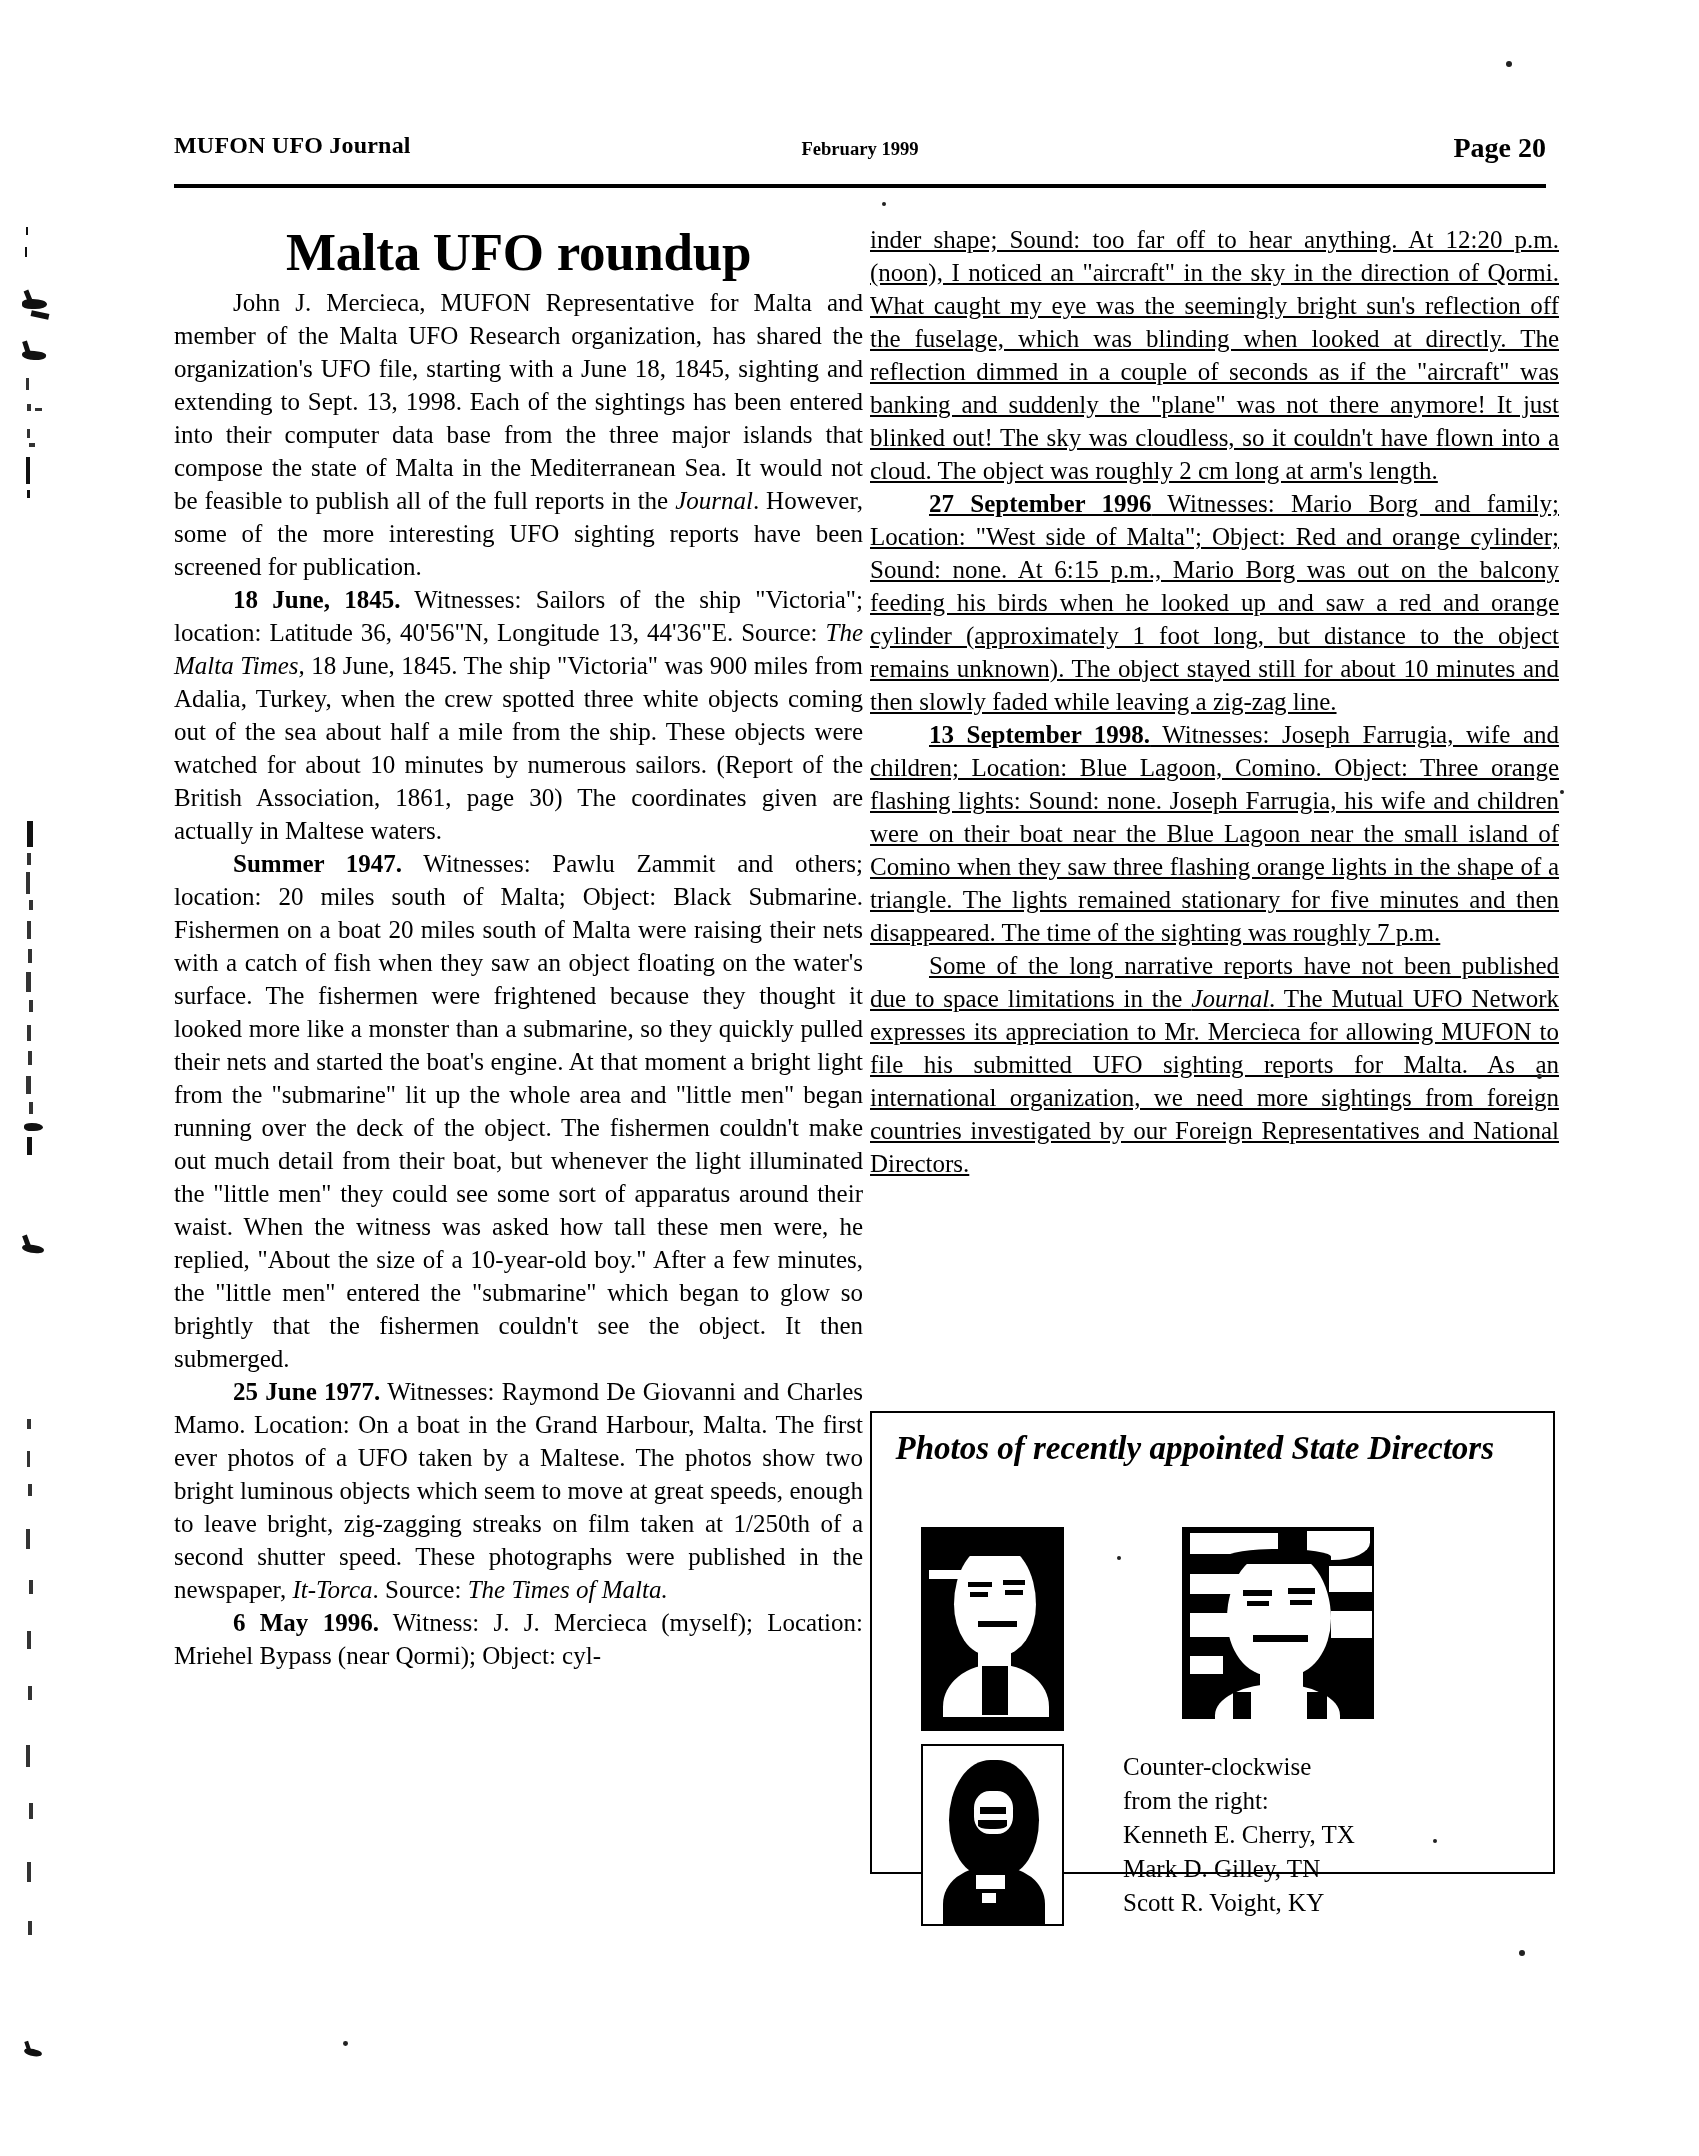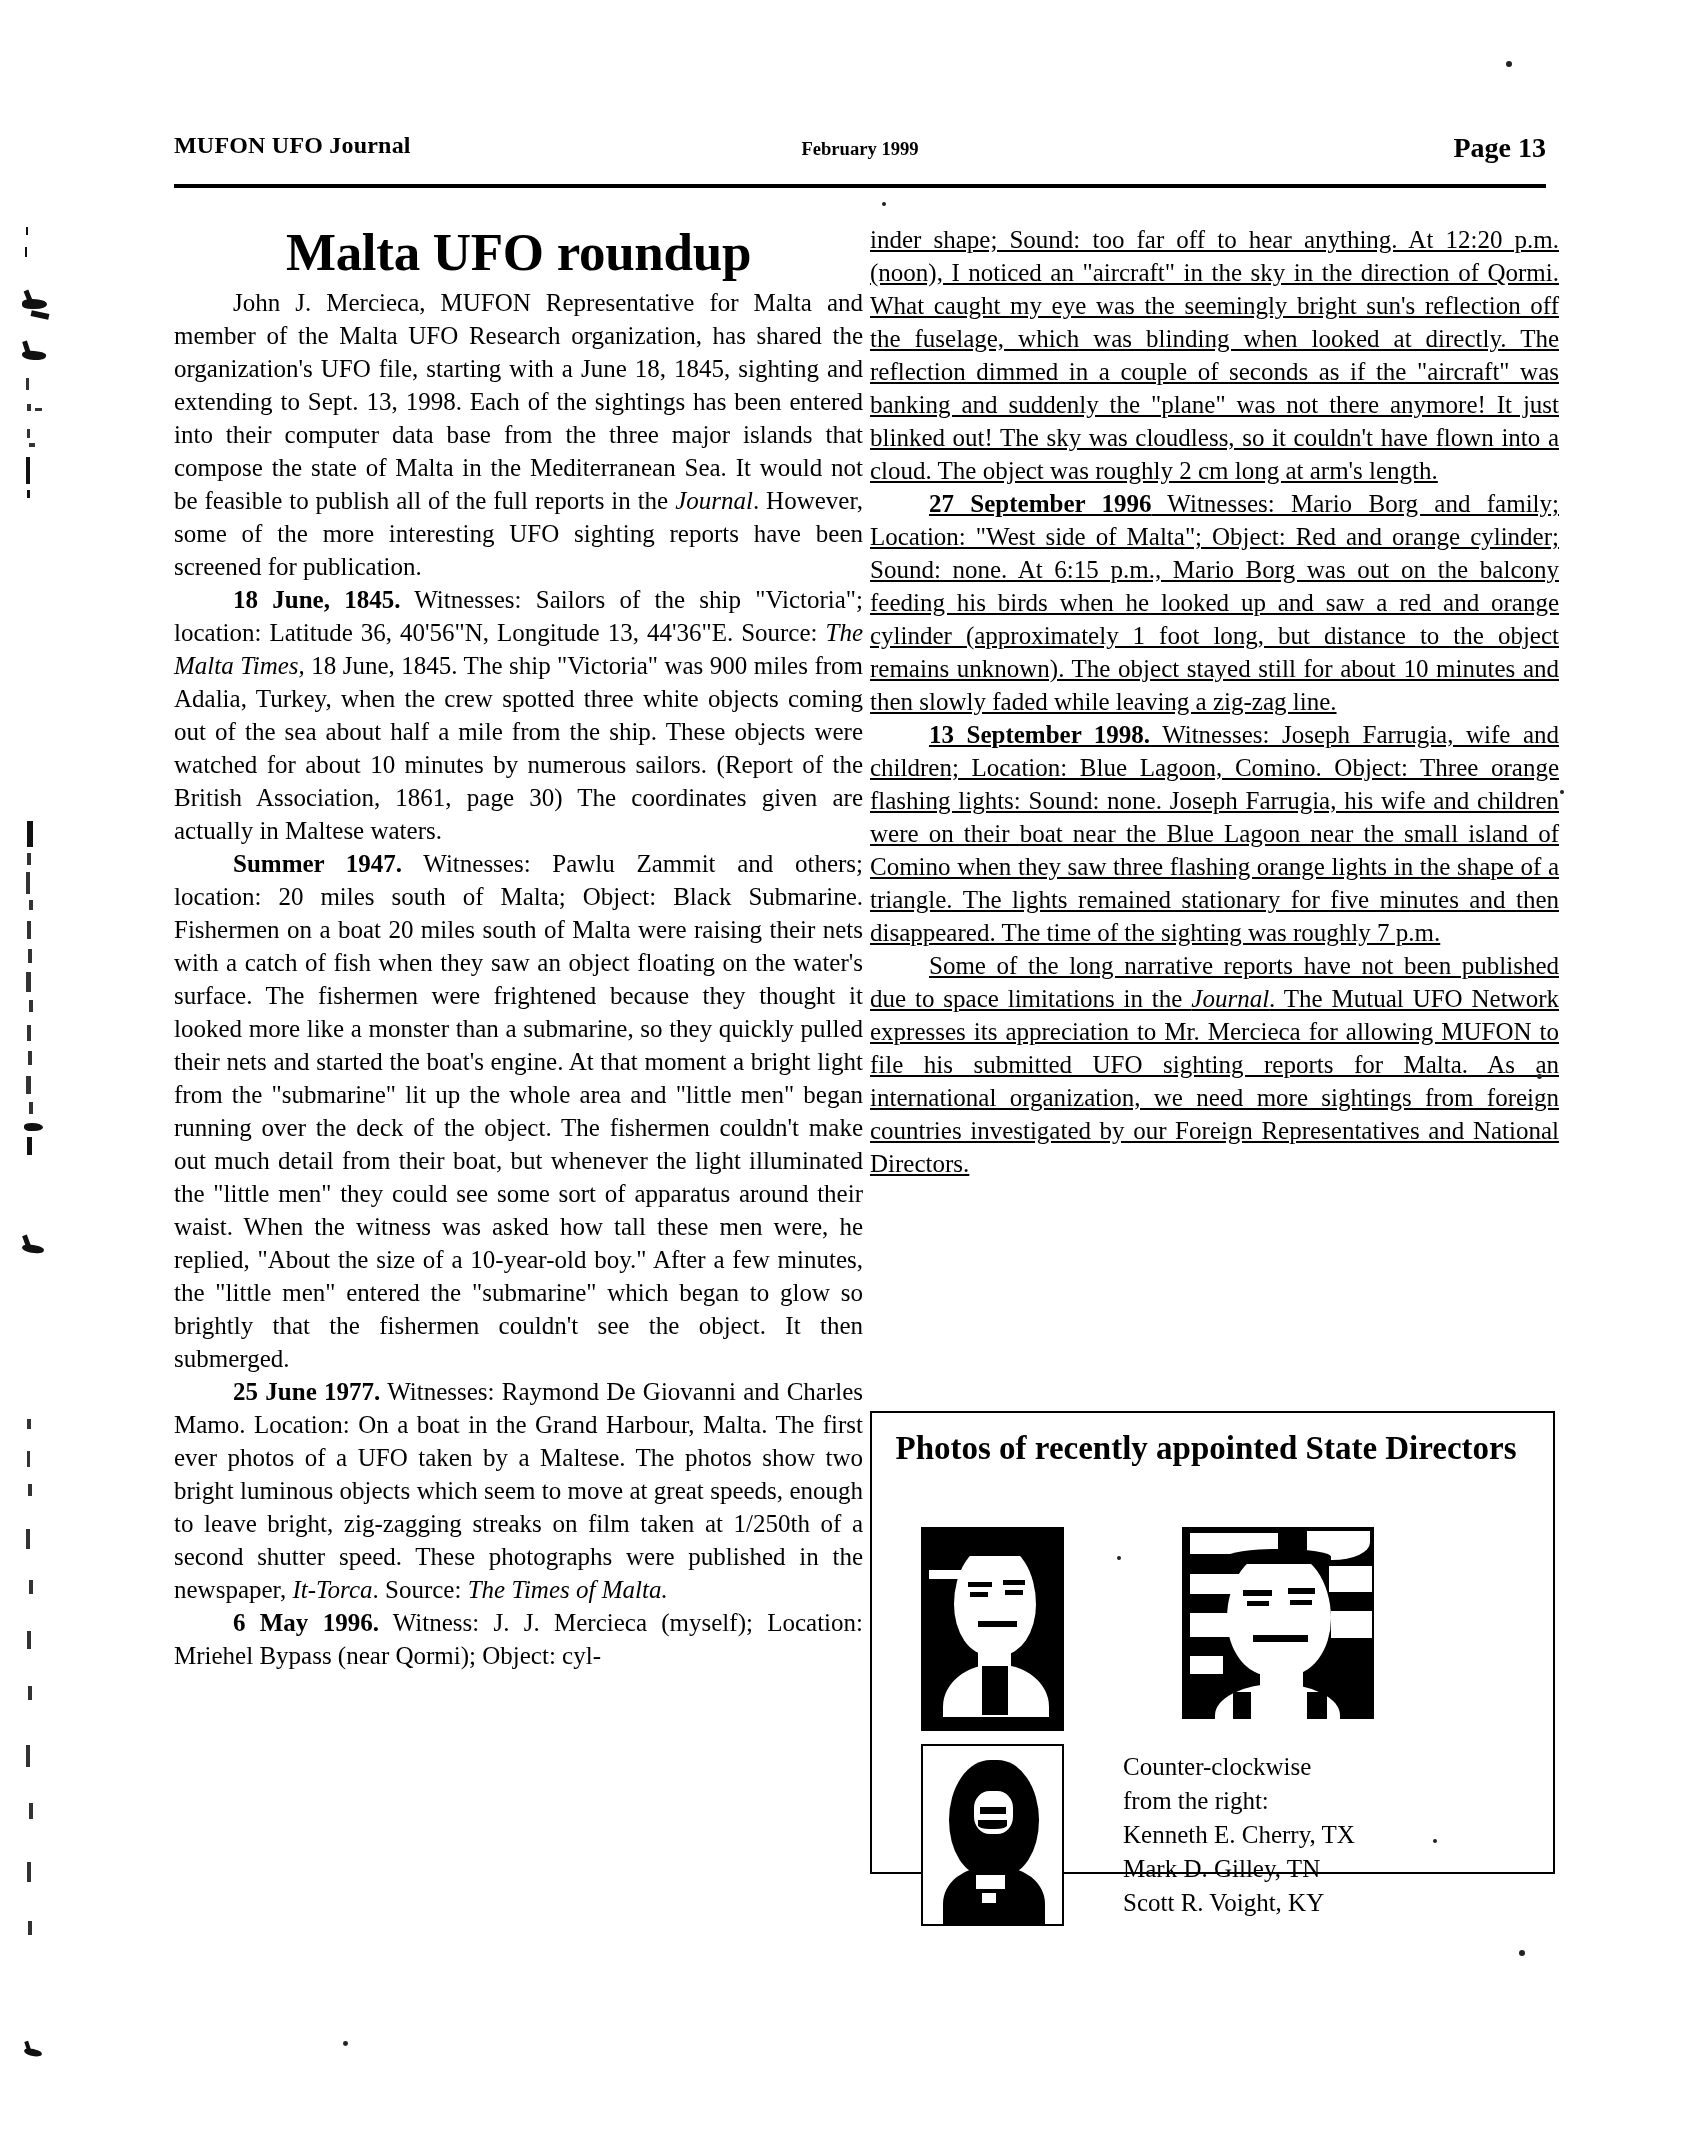--- a/index.html
+++ b/index.html
@@ -110,20 +110,21 @@
     background: #fff;
   }
   .photobox-title {
     position: absolute;
     left: 23.5px;
     top: 13.7px;
     width: 632px;
     font-size: 33px;
     font-weight: bold;
     line-height: 42px;
+    font-style: italic;
   }
   .ph {
     position: absolute;
     background: #000;
     overflow: hidden;
   }
   .ph-cherry { left: 310px; top: 114px; width: 192px; height: 192px; }
   .ph-gilley { left: 49px;  top: 114px; width: 143px; height: 204px; }
   .ph-voight {
     left: 49px; top: 331px; width: 143px; height: 182px;
@@ -166,21 +167,21 @@
   .dot { position: absolute; background: #222; border-radius: 50%; }
 </style>
 </head>
 <body>
 
 <div class="page">
 
   <div class="runhead">
     <div class="journal">MUFON UFO Journal</div>
     <div class="issue">February 1999</div>
-    <div class="pageno">Page 13</div>
+    <div class="pageno">Page 20</div>
   </div>
   <div class="rule"></div>
 
   <div class="col left">
     <div class="headline">Malta UFO roundup</div>
 
     <p class="body"><span>John J. Mercieca, MUFON Representative for Malta and member of the Malta UFO Research organization, has shared the organization's UFO file, starting with a June 18, 1845, sighting and extending to Sept. 13, 1998. Each of the sightings has been entered into their computer data base from the three major islands that compose the state of Malta in the Mediterranean Sea. It would not be feasible to publish all of the full reports in the </span><span class="it">Journal</span><span>. However, some of the more interesting UFO sighting reports have been screened for publication.</span></p>
 
     <p class="body"><span class="bd">18 June, 1845.</span><span> Witnesses: Sailors of the ship "Victoria"; location: Latitude 36, 40'56"N, Longitude 13, 44'36"E. Source: </span><span class="it">The Malta Times,</span><span> 18 June, 1845. The ship "Victoria" was 900 miles from Adalia, Turkey, when the crew spotted three white objects coming out of the sea about half a mile from the ship. These objects were watched for about 10 minutes by numerous sailors. (Report of the British Association, 1861, page 30) The coordinates given are actually in Maltese waters.</span></p>
 

